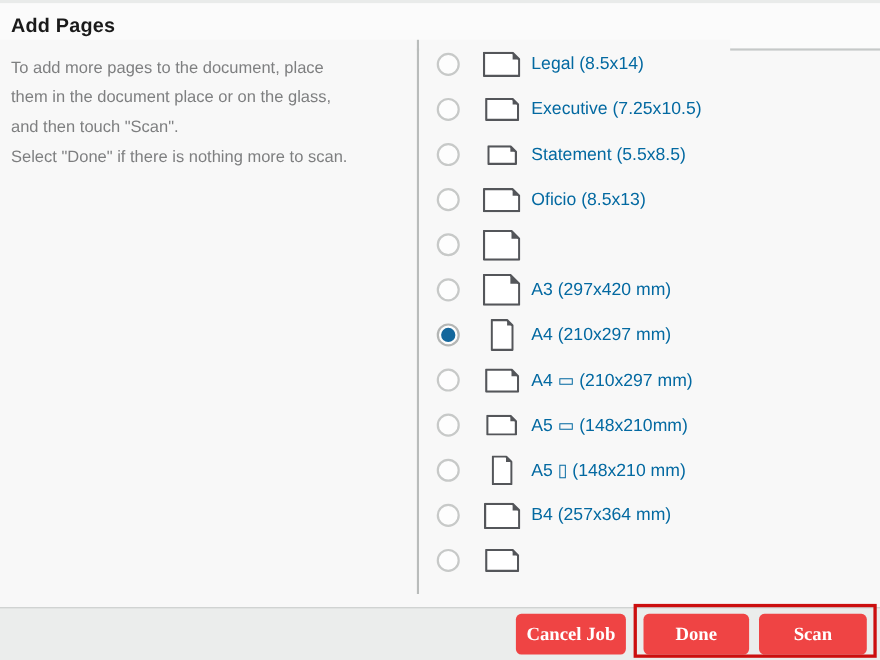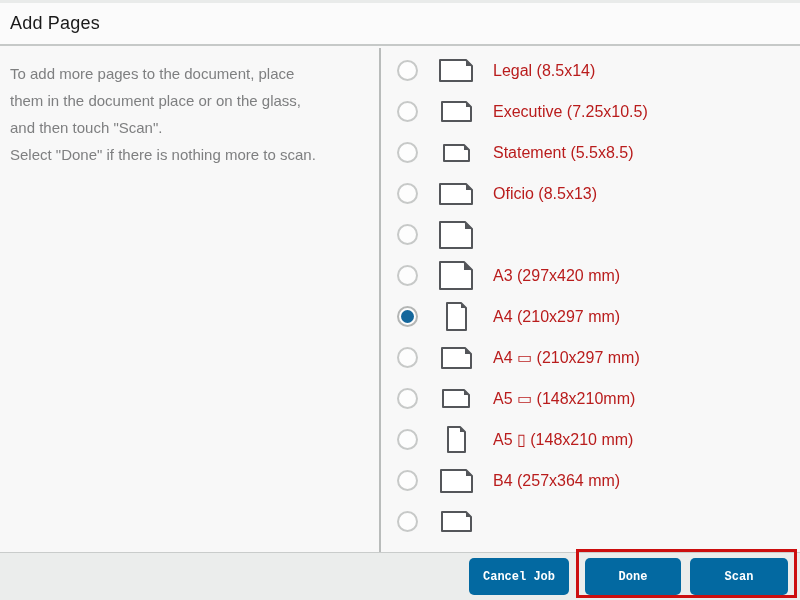--- a/index.html
+++ b/index.html
@@ -9,54 +9,54 @@
   .app { position: relative; width: 800px; height: 600px; overflow: hidden; background: #f8f8f8; }
 
   
   .topstrip { height: 3px; background: #e9ebea; }
 
   
   header.titlebar {
     height: 43px; background: #fbfbfb; border-bottom: 2px solid #c6c9c8;
     display: flex; align-items: center; padding-left: 10px;
   }
-  .title { font-size: 18px; font-weight: normal; color: #1a1a1a; letter-spacing: 0.2px; }
-
-  
-  .content { position: absolute; top: 48px; left: 0; width: 664px; height: 504px; overflow: hidden; display: flex; }
+  .title { font-size: 18px; font-weight: bold; color: #1a1a1a; letter-spacing: 0.2px; }
+
+  
+  .content { position: absolute; top: 36px; left: 0; width: 664px; height: 504px; overflow: hidden; display: flex; }
 
   aside.instructions {
     width: 379px; height: 100%; background: #f8f8f8; padding: 12px 10px 0 10px; flex: none;
   }
   aside.instructions .iline { font-size: 15px; line-height: 27px; color: #7e7f80; white-space: nowrap; }
 
   .vdivider { width: 2px; height: 100%; background: #b9bcbb; flex: none; }
 
   .paper-list { flex: 1; height: 100%; overflow: hidden; padding-top: 2px; background: #f8f8f8; }
 
   .row { height: 41px; display: flex; align-items: center; padding-left: 16px; }
   .radio {
     width: 21px; height: 21px; border-radius: 50%; border: 2px solid #c7c9c8;
     background: #fdfdfd; flex: none; display: flex; align-items: center; justify-content: center;
   }
   .radio.sel { border-color: #b4b6b5; }
   .radio .dot { width: 13px; height: 13px; border-radius: 50%; background: #14679c; }
   .iconbox { width: 46px; margin-left: 15px; flex: none; display: flex; align-items: center; justify-content: center; }
   .iconbox svg { display: block; }
-  .lab { margin-left: 14px; font-size: 16px; color: #b91c1c; white-space: nowrap; }
+  .lab { margin-left: 4px; font-size: 16px; color: #0369a1; white-space: nowrap; }
 
   
   footer.actionbar {
     position: absolute; left: 0; top: 552px; width: 800px; height: 48px;
     background: #ebedec; border-top: 1px solid #c9cccb;
   }
   .btn {
     position: absolute; top: 5px; height: 37px; border: none; border-radius: 5px;
-    background: #0369a1; color: #ffffff; font-family: Liberation Mono, monospace;
-    font-size: 12px; font-weight: 600; cursor: pointer;
+    background: #ef4444; color: #ffffff; font-family: Liberation Serif, serif;
+    font-size: 17px; font-weight: 600; cursor: pointer;
   }
   .btn-cancel { left: 469px; width: 100px; }
   .btn-done   { left: 585px; width: 96px; }
   .btn-scan   { left: 690px; width: 98px; }
 
   
   .annotation {
     position: absolute; left: 576px; top: 549px; width: 221px; height: 49px;
     border: 3px solid #cc0f0f; pointer-events: none; background: transparent;
   }

